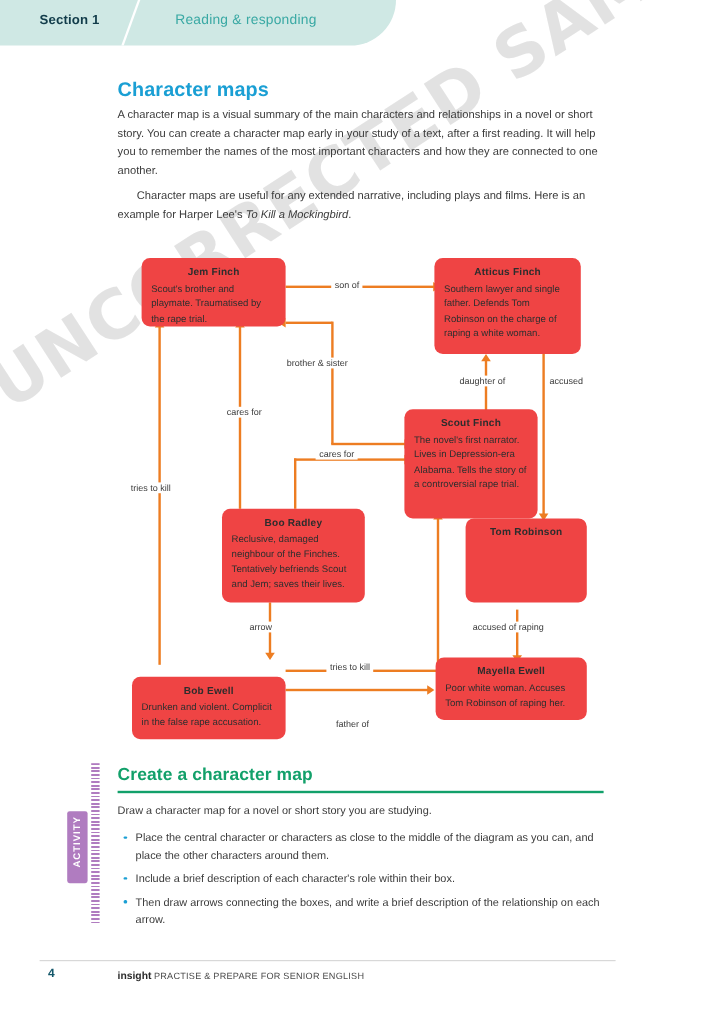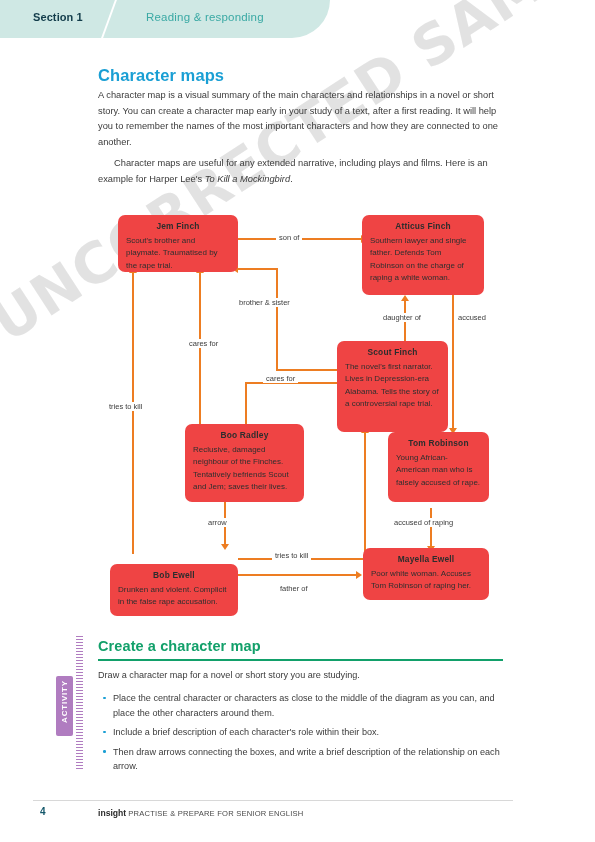--- a/index.html
+++ b/index.html
@@ -229,21 +229,20 @@
       <span class="ds">The novel's first narrator. Lives in Depression-era Alabama. Tells the story of a controversial rape trial.</span>
     </div>
 
     <div class="dnode" id="n-boo" style="left:185px;top:424px;width:119px;height:78px;">
       <span class="nm">Boo Radley</span>
       <span class="ds">Reclusive, damaged neighbour of the Finches. Tentatively befriends Scout and Jem; saves their lives.</span>
     </div>
 
     <div class="dnode" id="n-tom" style="left:388px;top:432px;width:101px;height:70px;">
       <span class="nm">Tom Robinson</span>
-      <span class="ds">Young African-American man who is falsely accused of rape.</span>
     </div>
 
     <div class="dnode" id="n-bob" style="left:110px;top:548px;width:128px;height:52px;margin-top:16px;">
       <span class="nm">Bob Ewell</span>
       <span class="ds">Drunken and violent. Complicit in the false rape accusation.</span>
     </div>
 
     <div class="dnode" id="n-mayella" style="left:363px;top:548px;width:126px;height:52px;">
       <span class="nm">Mayella Ewell</span>
       <span class="ds">Poor white woman. Accuses Tom Robinson of raping her.</span>
@@ -251,21 +250,21 @@
 
     <div class="alabel" style="left:276px;top:233px;">son of</div>
     <div class="alabel" style="left:236px;top:298px;">brother &amp; sister</div>
     <div class="alabel" style="left:380px;top:313px;">daughter of</div>
     <div class="alabel" style="left:455px;top:313px;">accused</div>
     <div class="alabel" style="left:186px;top:339px;">cares for</div>
     <div class="alabel" style="left:263px;top:374px;">cares for</div>
     <div class="alabel" style="left:106px;top:402px;">tries to kill</div>
     <div class="alabel" style="left:205px;top:518px;">arrow</div>
     <div class="alabel" style="left:272px;top:551px;">tries to kill</div>
-    <div class="alabel" style="left:277px;top:584px;">father of</div>
+    <div class="alabel" style="left:277px;top:599px;">father of</div>
     <div class="alabel" style="left:391px;top:518px;">accused of raping</div>
 
   </div>
 
   <div class="act-spine"></div>
   <div class="act-tab">
     <span>ACTIVITY</span>
   </div>
 
   <div class="act-h">Create a character map</div>

